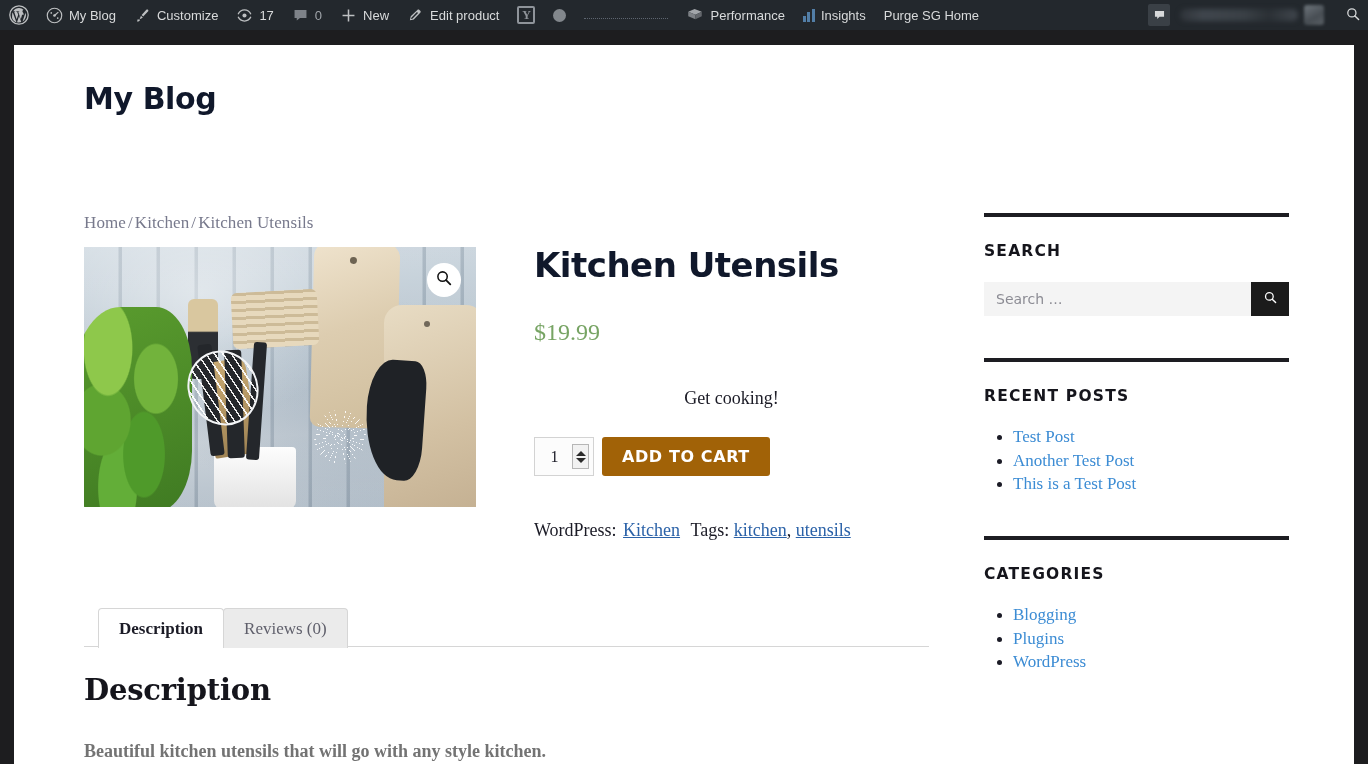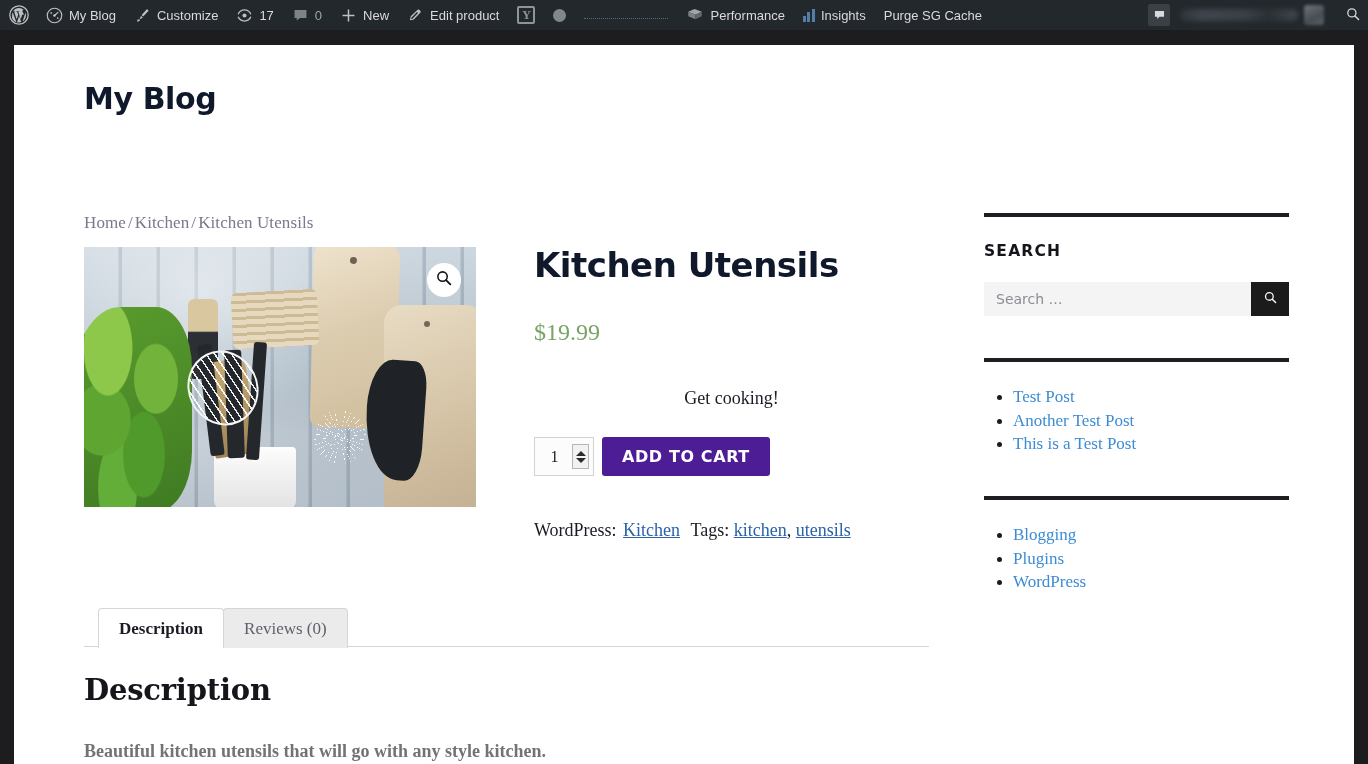--- a/index.html
+++ b/index.html
@@ -320,21 +320,21 @@
     width: 0; height: 0;
     border-left: 5px solid transparent; border-right: 5px solid transparent;
     border-bottom: 5px solid #2b2b2b;
   }
   .qty-spin .tri-dn {
     width: 0; height: 0;
     border-left: 5px solid transparent; border-right: 5px solid transparent;
     border-top: 5px solid #2b2b2b;
   }
   .add-to-cart {
-    background: #4c1d95;
+    background: #a16207;
     color: #fff;
     border: none;
     height: 39px;
     padding: 0 20px;
     font-family: "DejaVu Sans", sans-serif;
     font-size: 16px;
     font-weight: bold;
     letter-spacing: .6px;
     cursor: pointer;
     border-radius: 3px;
@@ -534,21 +534,21 @@
   <div class="ab-item">
     <span class="ab-icon ab-bars">
       <span></span>
         <span></span>
         <span></span>
     </span>
     <span>Insights</span>
   </div>
 
   <div class="ab-item">
-    <span>Purge SG Cache</span>
+    <span>Purge SG Home</span>
   </div>
 
   <div class="ab-spacer"></div>
 
   <div class="ab-account">
     <span class="ab-notif">
       <svg width="13" height="13" viewBox="0 0 20 20">
           <path d="M3 3h14v9H10l-3.5 3.4V12H3V3z" fill="#d8dadb"></path>
         </svg>
     </span>
@@ -662,29 +662,31 @@
                   <circle cx="8.5" cy="8.5" r="5.1" fill="none" stroke="#fff" stroke-width="1.7"></circle>
                   <path d="M12.3 12.3L16.8 16.8" stroke="#fff" stroke-width="1.9" fill="none" stroke-linecap="round"></path>
                 </svg>
             </span>
           </button>
         </form>
       </section>
 
       <section class="widget">
         <div class="widget-rule"></div>
+        <h2 class="widget-title">RECENT POSTS</h2>
         <ul>
           <li><a>Test Post</a></li>
           <li><a>Another Test Post</a></li>
           <li><a>This is a Test Post</a></li>
         </ul>
       </section>
 
       <section class="widget">
         <div class="widget-rule"></div>
+        <h2 class="widget-title">CATEGORIES</h2>
         <ul>
           <li><a>Blogging</a></li>
           <li><a>Plugins</a></li>
           <li><a>WordPress</a></li>
         </ul>
       </section>
     </aside>
   </div>
 </div>
 

